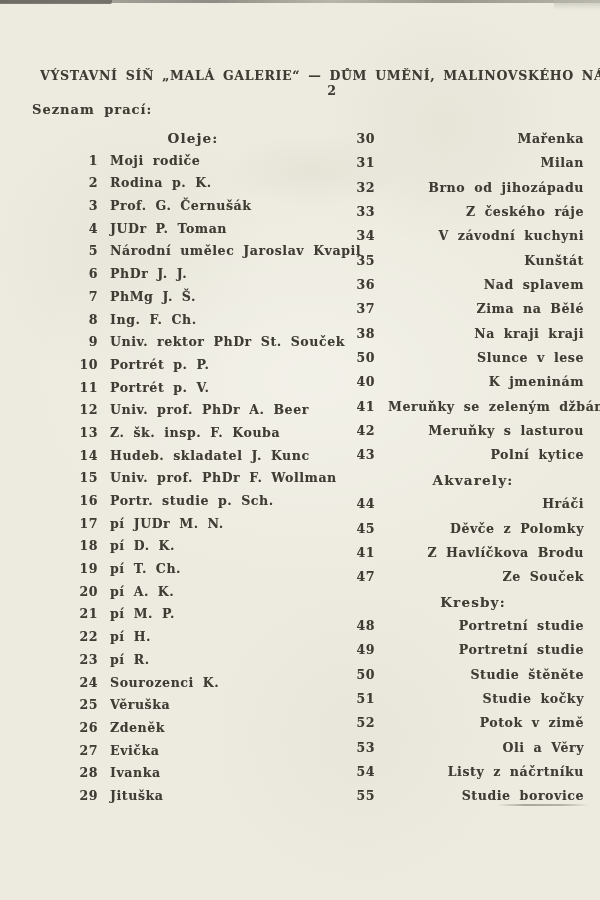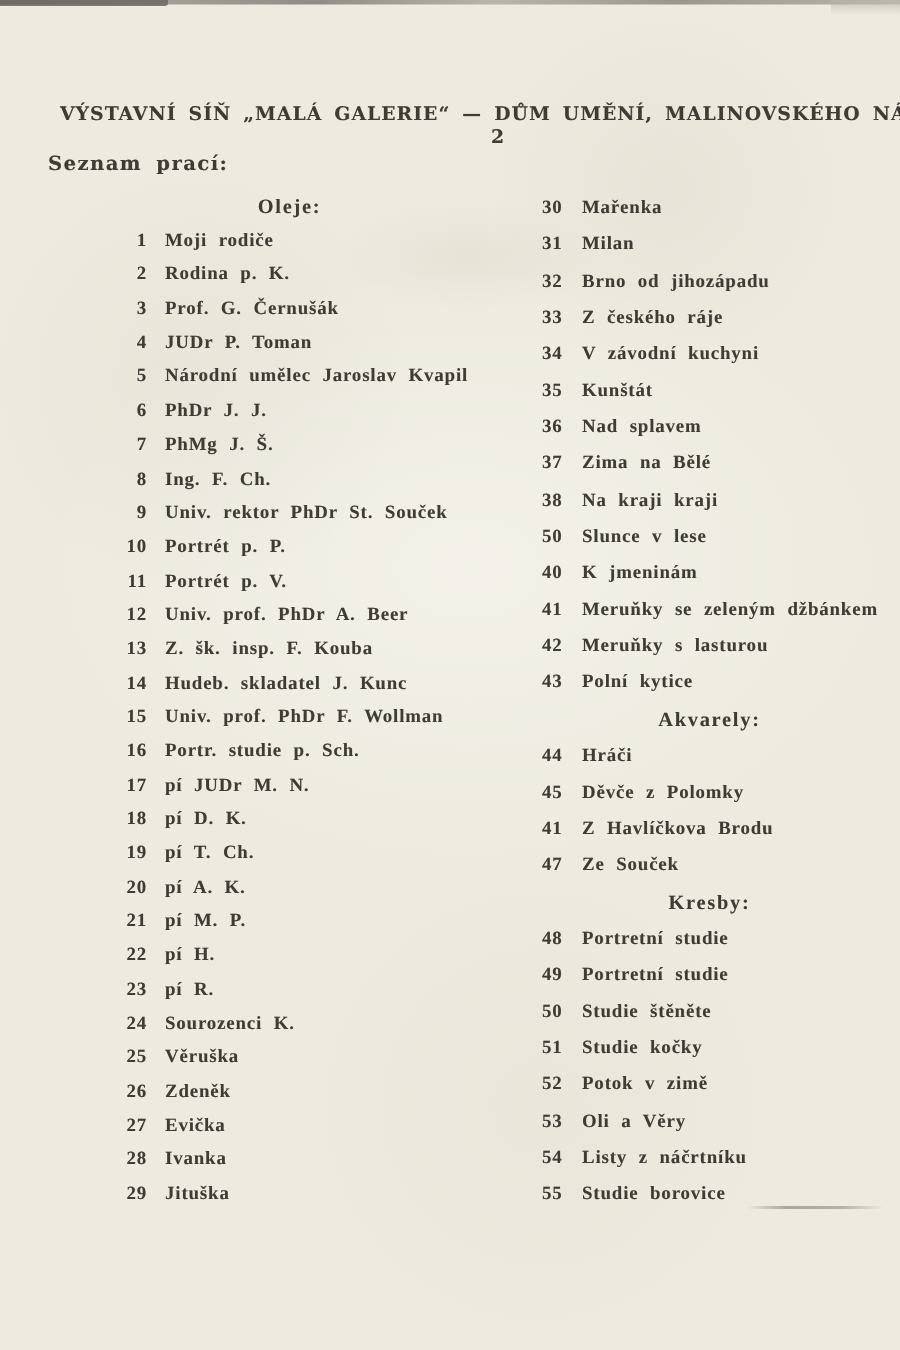--- a/index.html
+++ b/index.html
@@ -46,27 +46,26 @@
   .subtitle{
     position:absolute;top:102px;left:0;width:100%;margin:0;
     text-align:left;font-size:13px;font-weight:700;
     letter-spacing:1px;word-spacing:4px;
   }
   .title,.subtitle,.line{ text-shadow:.2px .3px 0 rgba(60,56,48,.35);padding-left:32px; }
   .col{position:absolute;}
   .col-left{left:40px;top:130px;width:272px;}
   .col-right{left:322px;top:131px;width:262px;}
   .col-left .line{height:22.7px;}
-  .col-right .line{height:24.35px;}
+  .col-right .line{height:24.35px;justify-content:space-between;}
   .line{
     display:flex;align-items:flex-start;
     font-size:12.5px;font-weight:700;
     letter-spacing:.6px;word-spacing:4px;
     white-space:nowrap;
-    font-family:Liberation Serif, serif;
   }
   .line .num{flex:0 0 auto;text-align:right;}
   .col-left .num{width:26px;margin-right:12px;}
   .col-right .num{width:21px;margin-right:13px;}
   .line.heading{display:block;text-align:center;font-size:13.5px;letter-spacing:1.2px;}
   .col-left .line.heading{width:242px;}
   .col-right .line.heading{width:238px;}
 </style>
 </head>
 <body>

